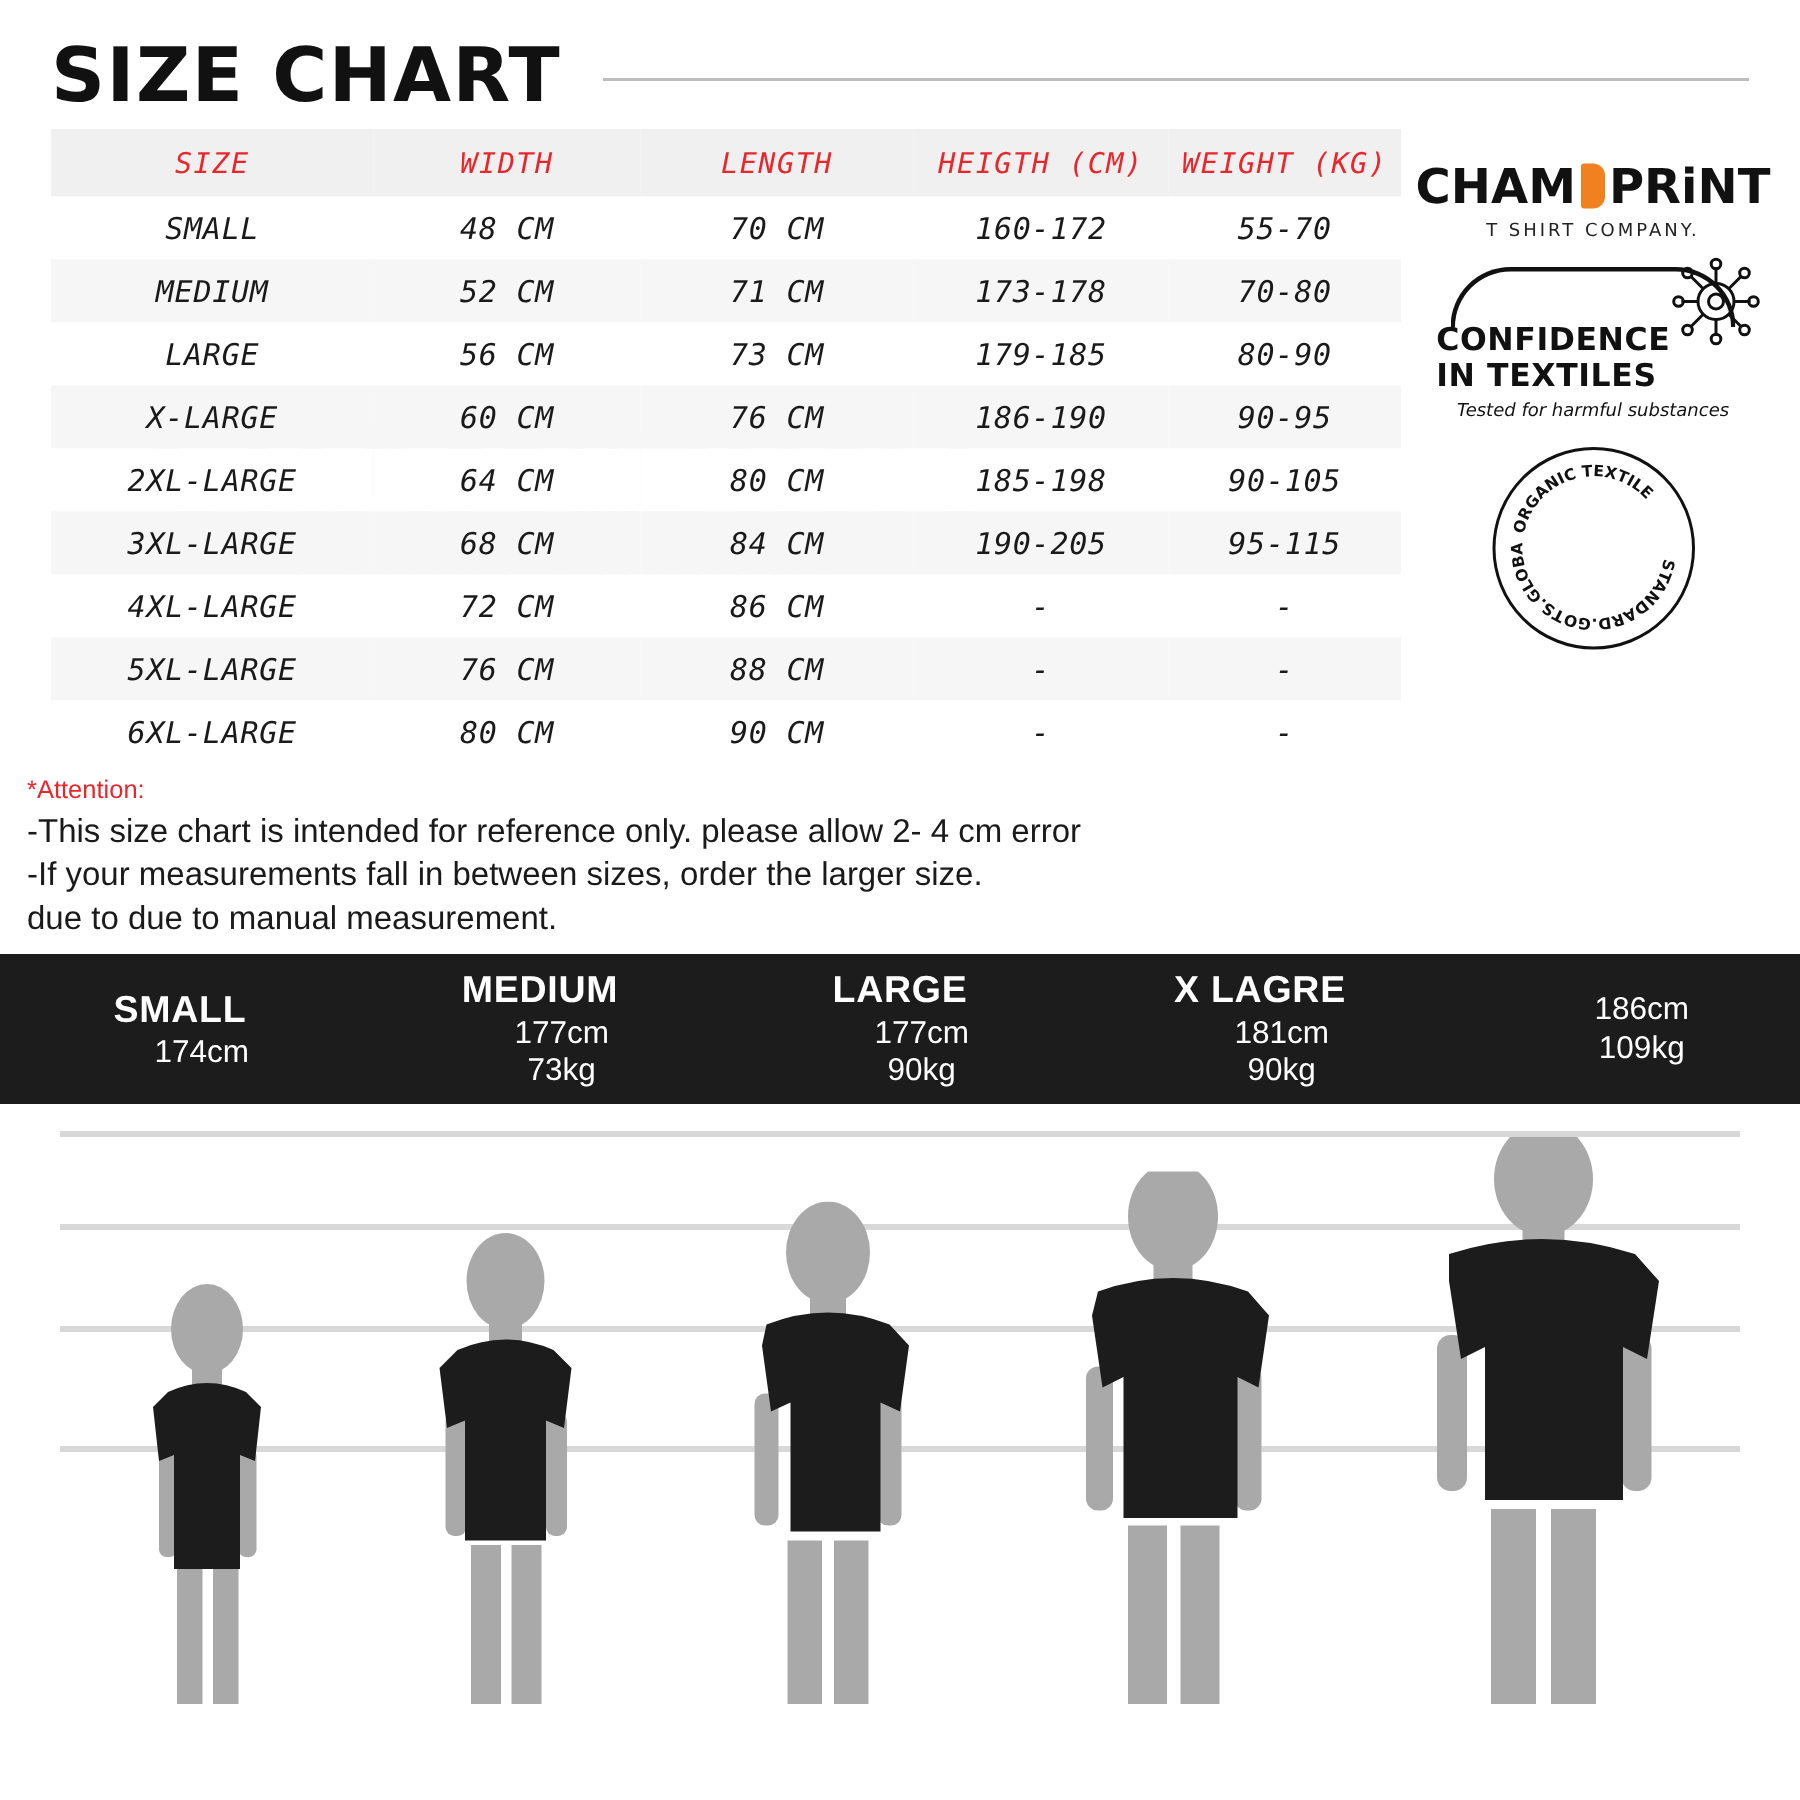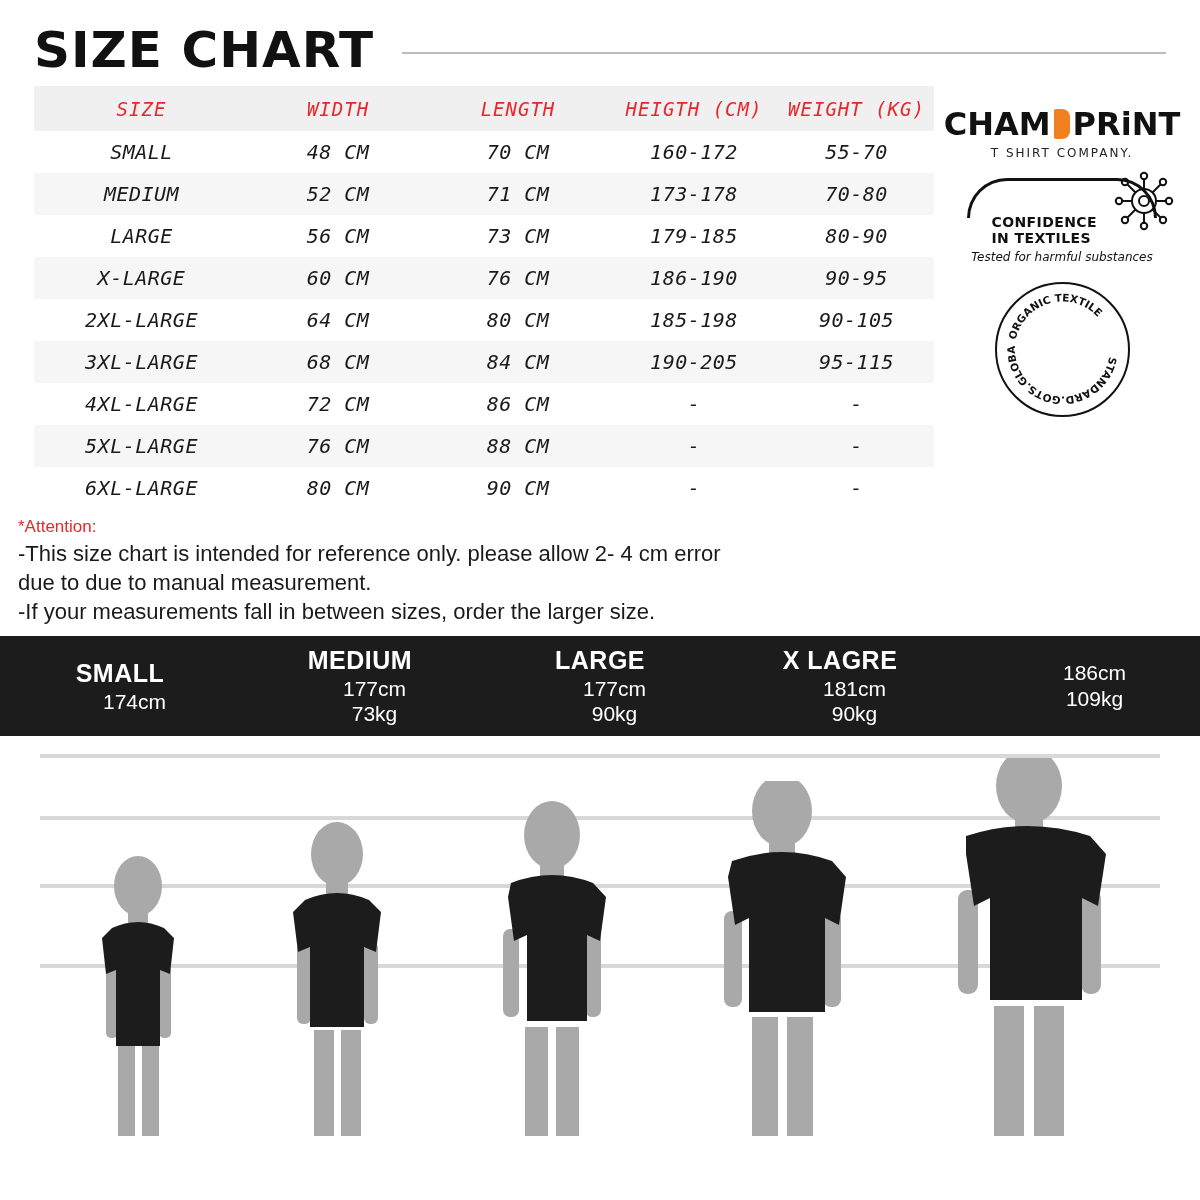--- a/index.html
+++ b/index.html
@@ -126,25 +126,24 @@
   }
   .oeko-arc {
     width: 190px; height: 40px;
     border: 3px solid #111;
     border-bottom: none;
     border-radius: 120px 120px 0 0;
     margin: 0 auto -4px auto;
   }
   .oeko-title {
     font-family: "DejaVu Sans", sans-serif;
-    font-size: 14px; font-weight: bold; color: #111;
+    font-size: 21px; font-weight: bold; color: #111;
     line-height: 1.15; letter-spacing: 0.4px;
     text-align: left;
     padding-left: 8px;
-    margin-left: 34px;
   }
   .oeko-note {
     font-family: "DejaVu Sans", sans-serif;
     font-size: 12px; color: #111; margin-top: 4px; font-style: italic;
   }
   .oeko-burst {
     position: absolute; right: -2px; top: -10px;
   }
 
   .gots {
@@ -415,22 +414,22 @@
         <path d="M6 16 L22 6 L28 10 L35 14 L42 10 L48 6 L64 16 L57 27 L51 23 L51 52 L19 52 L19 23 L13 27 Z" fill="#ffffff" stroke="#ffffff" stroke-width="1"></path>
       </svg>
     </div>
 
   </div>
 </div>
 
 <div class="attention">
   <div class="attn-title">*Attention:</div>
   <div class="attn-line">-This size chart is intended for reference only. please allow 2- 4 cm error</div>
+  <div class="attn-line">-If your measurements fall in between sizes, order the larger size.</div>
   <div class="attn-line">due to due to manual measurement.</div>
-  <div class="attn-line">-If your measurements fall in between sizes, order the larger size.</div>
 </div>
 
 <div class="band">
   <div class="band-cell">
     <div class="band-size">SMALL</div>
     <div class="band-h">174cm</div>
   </div>
   <div class="band-cell">
     <div class="band-size">MEDIUM</div>
     <div class="band-h">177cm</div>

